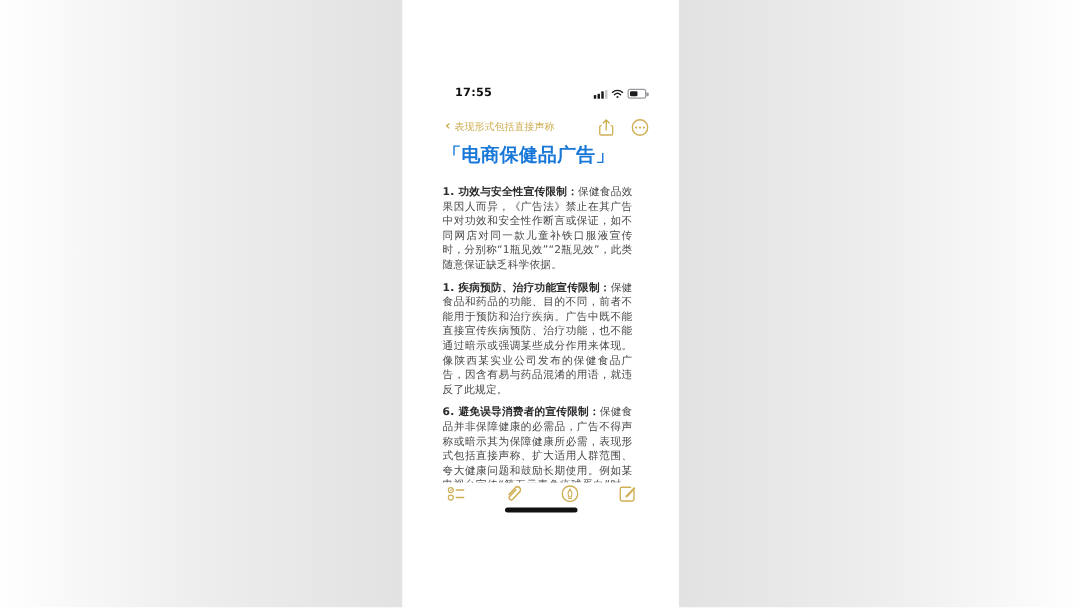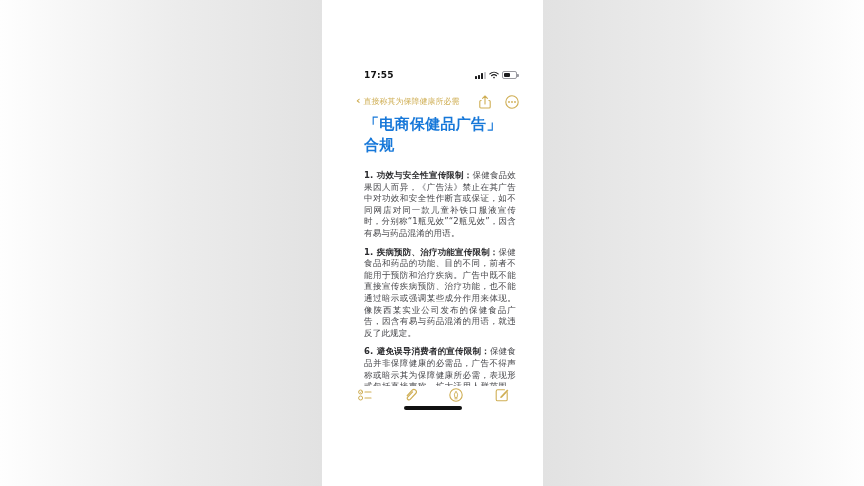--- a/index.html
+++ b/index.html
@@ -28,21 +28,21 @@
   
   .navbar { position:absolute; left:0; top:94px; width:221px; height:18px; }
   .back { position:absolute; left:34px; top:2px; display:flex; align-items:center; gap:3px; color:var(--gold); font-size:8px; }
   .back .chev { font-size:11px; line-height:8px; font-weight:bold; transform:translateY(-1px); }
   .nav-actions { position:absolute; right:24px; top:1px; display:flex; gap:14px; align-items:center; }
   .nav-actions svg { display:block; }
 
   :root { --gold:#cfae54; --blue:#1778d9; --ink:#47474b; }
 
   
-  .note { position:absolute; left:42px; top:114px; width:152px; height:272px; overflow:hidden; }
+  .note { position:absolute; left:32px; top:114px; width:152px; height:272px; overflow:hidden; }
   .note-title { color:var(--blue); font-weight:bold; font-size:15px; line-height:21px; letter-spacing:.3px; margin-bottom:14px; }
   .note-title span { display:block; }
   .note p { font-size:8.5px; line-height:11.6px; color:var(--ink); margin-bottom:7px; text-align:justify; letter-spacing:.2px; }
   .note p b { color:#2b2b2e; }
 
   
   .toolbar { position:absolute; left:0; top:386px; width:221px; height:18px; display:flex; align-items:center; justify-content:space-between; padding:0 34px 0 36px; }
   .toolbar svg { display:block; }
 
   .home-indicator { position:absolute; left:50%; top:406px; transform:translateX(-50%); width:58px; height:4px; border-radius:2px; background:#111; }
@@ -73,42 +73,41 @@
         </svg>
         <span class="batt">
             <i></i>
           </span>
       </span>
     </div>
 
     <div class="navbar">
       <span class="back">
         <span class="chev">‹</span>
-        <span>直接称其为保障健康所必需</span>
+        <span>表现形式包括直接声称</span>
       </span>
       <span class="nav-actions">
         <svg width="12" height="14" viewBox="0 0 12 14">
           <path d="M2.5 5.5 H1.8 A1 1 0 0 0 .8 6.5 V12 A1 1 0 0 0 1.8 13 H10.2 A1 1 0 0 0 11.2 12 V6.5 A1 1 0 0 0 10.2 5.5 H9.5" fill="none" stroke="#cfae54" stroke-width="1.1"></path>
           <path d="M6 9 V1.2 M3.6 3.4 L6 1 L8.4 3.4" fill="none" stroke="#cfae54" stroke-width="1.1" stroke-linecap="round" stroke-linejoin="round"></path>
         </svg>
         <svg width="14" height="14" viewBox="0 0 14 14">
           <circle cx="7" cy="7" r="6.2" fill="none" stroke="#cfae54" stroke-width="1.1"></circle>
           <circle cx="4" cy="7" r=".9" fill="#cfae54"></circle>
           <circle cx="7" cy="7" r=".9" fill="#cfae54"></circle>
           <circle cx="10" cy="7" r=".9" fill="#cfae54"></circle>
         </svg>
       </span>
     </div>
 
     <div class="note">
       <h1 class="note-title">
         <span>「电商保健品广告」</span>
-        <span>合规</span>
       </h1>
-      <p><b>1. 功效与安全性宣传限制：</b><span>保健食品效果因人而异，《广告法》禁止在其广告中对功效和安全性作断言或保证，如不同网店对同一款儿童补铁口服液宣传时，分别称“1瓶见效”“2瓶见效”，因含有易与药品混淆的用语。</span></p>
+      <p><b>1. 功效与安全性宣传限制：</b><span>保健食品效果因人而异，《广告法》禁止在其广告中对功效和安全性作断言或保证，如不同网店对同一款儿童补铁口服液宣传时，分别称“1瓶见效”“2瓶见效”，此类随意保证缺乏科学依据。</span></p>
       <p><b>1. 疾病预防、治疗功能宣传限制：</b><span>保健食品和药品的功能、目的不同，前者不能用于预防和治疗疾病。广告中既不能直接宣传疾病预防、治疗功能，也不能通过暗示或强调某些成分作用来体现。像陕西某实业公司发布的保健食品广告，因含有易与药品混淆的用语，就违反了此规定。</span></p>
       <p><b>6. 避免误导消费者的宣传限制：</b><span>保健食品并非保障健康的必需品，广告不得声称或暗示其为保障健康所必需，表现形式包括直接声称、扩大适用人群范围、夸大健康问题和鼓励长期使用。例如某电视台宣传“第五元素免疫球蛋白”时，直接称其为保障健康所必需，</span></p>
     </div>
 
     <div class="toolbar">
       <svg width="14" height="12" viewBox="0 0 14 12">
         <circle cx="2.6" cy="3" r="2" fill="none" stroke="#cfae54" stroke-width="1"></circle>
         <path d="M1.8 3 L2.5 3.7 L3.6 2.3" fill="none" stroke="#cfae54" stroke-width=".8"></path>
         <line x1="7" y1="3" x2="13" y2="3" stroke="#cfae54" stroke-width="1.1" stroke-linecap="round"></line>
         <circle cx="2.6" cy="9" r="2" fill="none" stroke="#cfae54" stroke-width="1"></circle>

